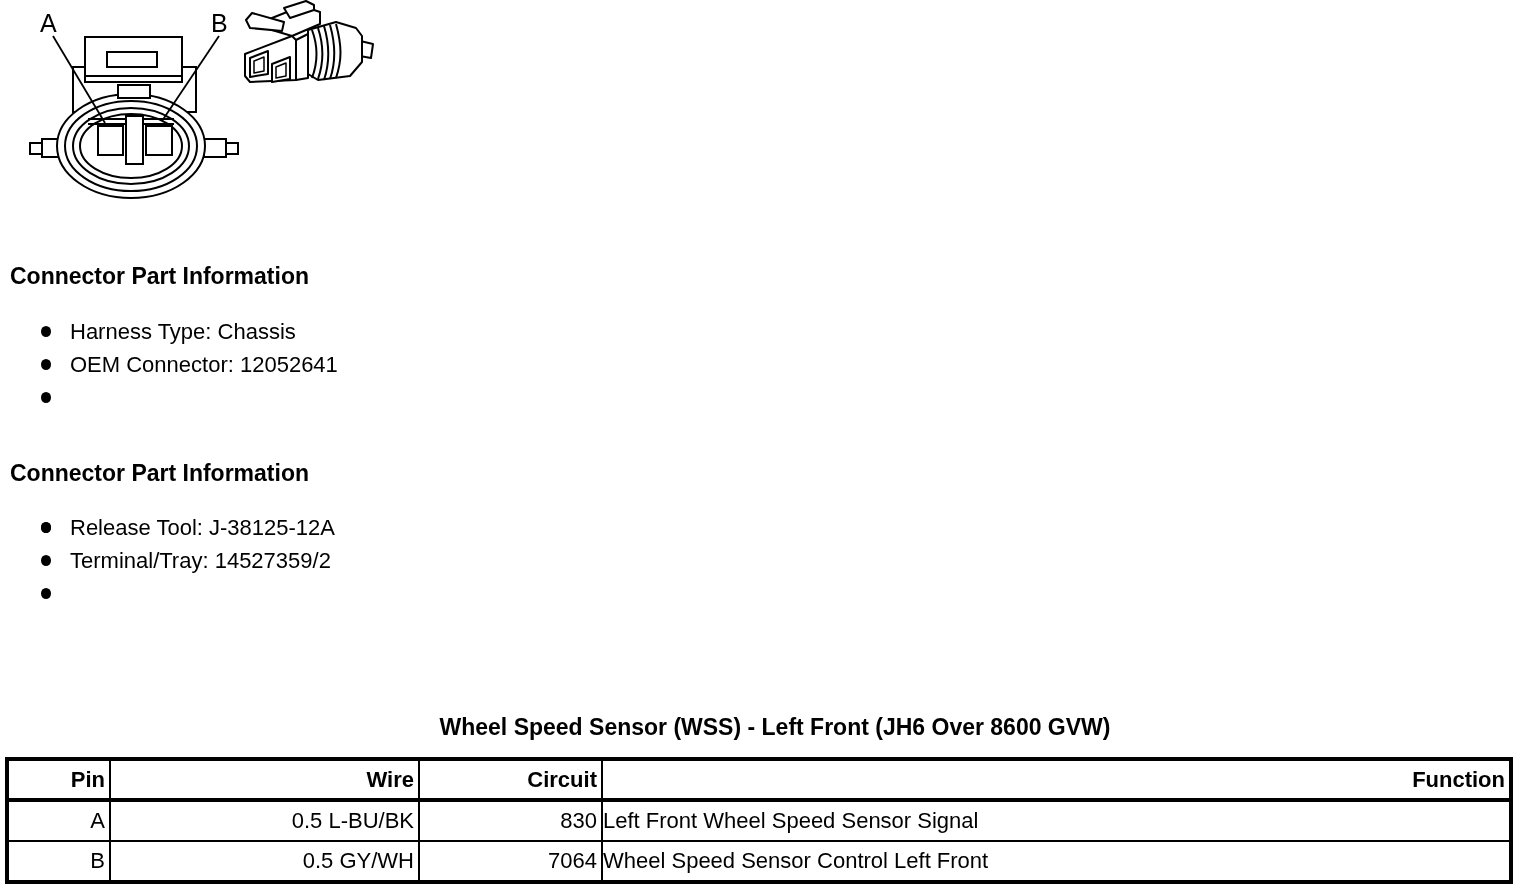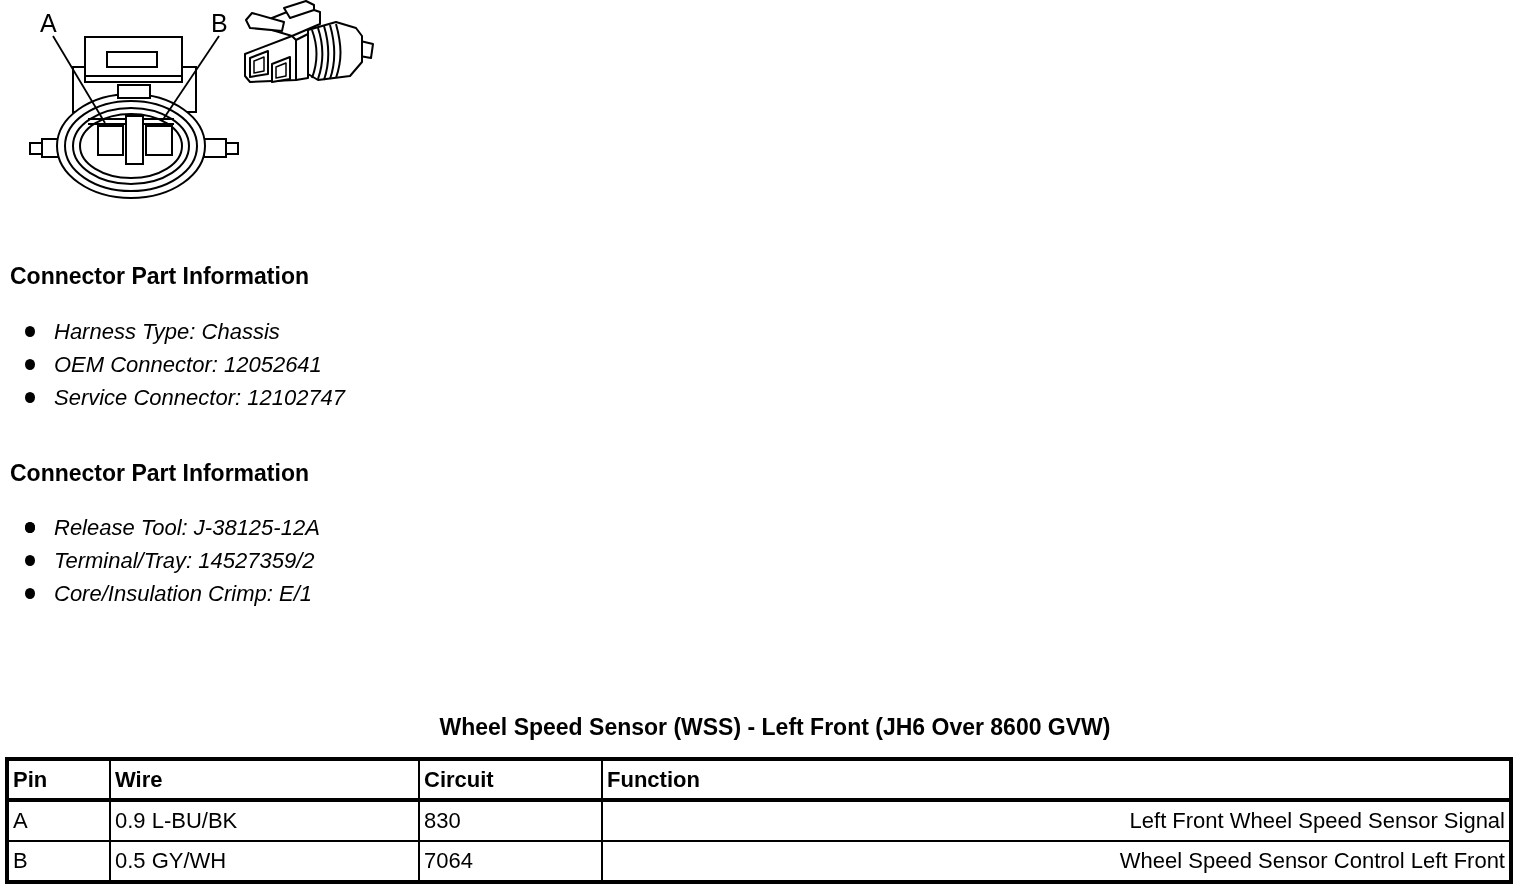--- a/index.html
+++ b/index.html
@@ -13,21 +13,21 @@
 
   .diagram-wrap { position: absolute; left: 0; top: 0; width: 390px; height: 215px; }
 
   .section-heading {
     position: absolute; left: 10px;
     font-size: 23px; font-weight: bold; line-height: 28px; text-align: center;
   }
   #connector-heading { top: 262px; }
   #terminal-heading  { top: 459px; }
 
-  .bullet-list { position: absolute; left: 22px; list-style: none; font-style: italic; }
+  .bullet-list { position: absolute; left: 38px; list-style: none; }
   #connector-list { top: 315px; }
   #terminal-list  { top: 511px; }
   .bullet-list li {
     position: relative; padding-left: 32px;
     font-size: 22px; line-height: 33px; white-space: nowrap;
   }
   .bullet-list .bullet {
     position: absolute; left: 3px; top: 11px;
     width: 10px; height: 11px; background: #000; border-radius: 50%;
   }
@@ -38,25 +38,25 @@
   }
 
   table.pin-table {
     position: absolute; left: 5px; top: 757px; width: 1508px;
     border-collapse: collapse; table-layout: fixed;
     border: 4px solid #000;
   }
   .pin-table th, .pin-table td {
     border: 2px solid #000;
     font-size: 22px; height: 41px;
-    text-align: left; vertical-align: middle; padding: 0 4px;
+    text-align: right; vertical-align: middle; padding: 0 4px;
     white-space: nowrap; overflow: hidden;
   }
   .pin-table thead th { font-weight: bold; border-bottom: 4px solid #000; }
-  .pin-table td.fn { text-align: right; padding-left: 0; }
+  .pin-table td.fn { text-align: left; padding-left: 0; }
 
   svg text { font-family: "Liberation Sans", sans-serif; }
 </style>
 </head>
 <body>
 
 <div class="page">
 
   <div class="diagram-wrap">
     <svg width="390" height="215" viewBox="0 0 390 215">
@@ -119,29 +119,29 @@
         <path d="M272,64 L290,57 L290,79 L272,82 Z"></path>
         <path d="M276,67 L286,63 L286,76 L276,78 Z" stroke-width="1.5"></path>
       </g>
     </svg>
   </div>
 
   <div class="section-heading" id="connector-heading">Connector Part Information</div>
   <ul class="bullet-list" id="connector-list">
     <li><span class="bullet"></span><span>Harness Type: Chassis</span></li>
     <li><span class="bullet"></span><span>OEM Connector: 12052641</span></li>
-    <li><span class="bullet"></span><span>Service Connector: 12102747</span></li>
+    <li><span class="bullet"></span></li>
   </ul>
 
   <div class="section-heading" id="terminal-heading">Connector Part Information</div>
   <ul class="bullet-list" id="terminal-list">
     <li><span class="bullet"></span></li>
     <li><span class="bullet"></span><span>Release Tool: J-38125-12A</span></li>
     <li><span class="bullet"></span><span>Terminal/Tray: 14527359/2</span></li>
-    <li><span class="bullet"></span><span>Core/Insulation Crimp: E/1</span></li>
+    <li><span class="bullet"></span></li>
   </ul>
 
   <div class="table-title">Wheel Speed Sensor (WSS) - Left Front (JH6 Over 8600 GVW)</div>
 
   <table class="pin-table">
     <colgroup>
       <col style="width:103px">
         <col style="width:309px">
         <col style="width:183px">
         <col>
@@ -150,21 +150,21 @@
       <tr>
         <th>Pin</th>
         <th>Wire</th>
         <th>Circuit</th>
         <th>Function</th>
       </tr>
     </thead>
     <tbody>
       <tr>
         <td>A</td>
-        <td>0.9 L-BU/BK</td>
+        <td>0.5 L-BU/BK</td>
         <td>830</td>
         <td class="fn">Left Front Wheel Speed Sensor Signal</td>
       </tr>
       <tr>
         <td>B</td>
         <td>0.5 GY/WH</td>
         <td>7064</td>
         <td class="fn">Wheel Speed Sensor Control Left Front</td>
       </tr>
     </tbody>

